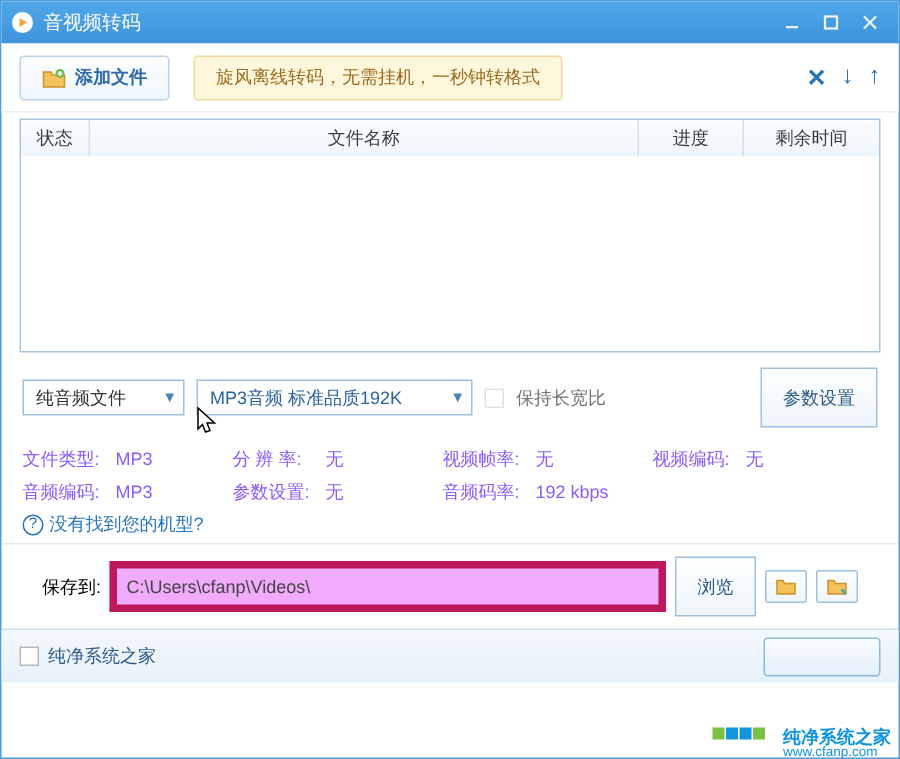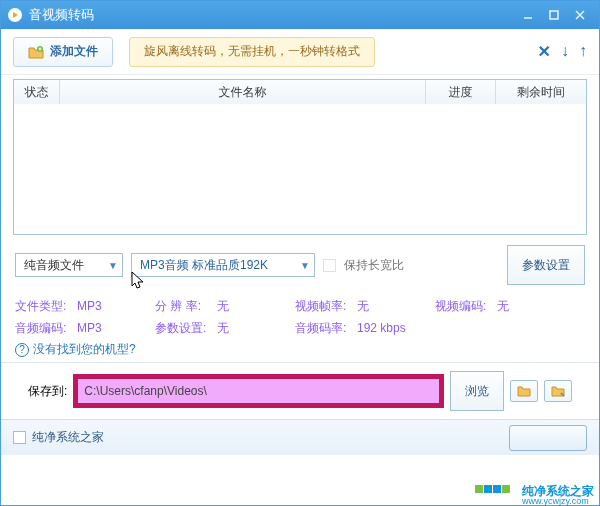--- a/index.html
+++ b/index.html
@@ -212,15 +212,15 @@
 
 <div class="watermark">
   <span class="logo">
     <i style="background:#7ac143"></i>
       <i style="background:#1296db"></i>
       <i style="background:#1296db"></i>
       <i style="background:#7ac143"></i>
   </span>
   <span style="display:flex;flex-direction:column;line-height:1">
     <b style="color:#1296db">纯净系统之家</b>
-    <small style="color:#1296db;font-size:9px">www.ycwjzy.com</small>
+    <small style="color:#1296db;font-size:9px">www.cfanp.com</small>
   </span>
 </div>
 
 </body></html>

